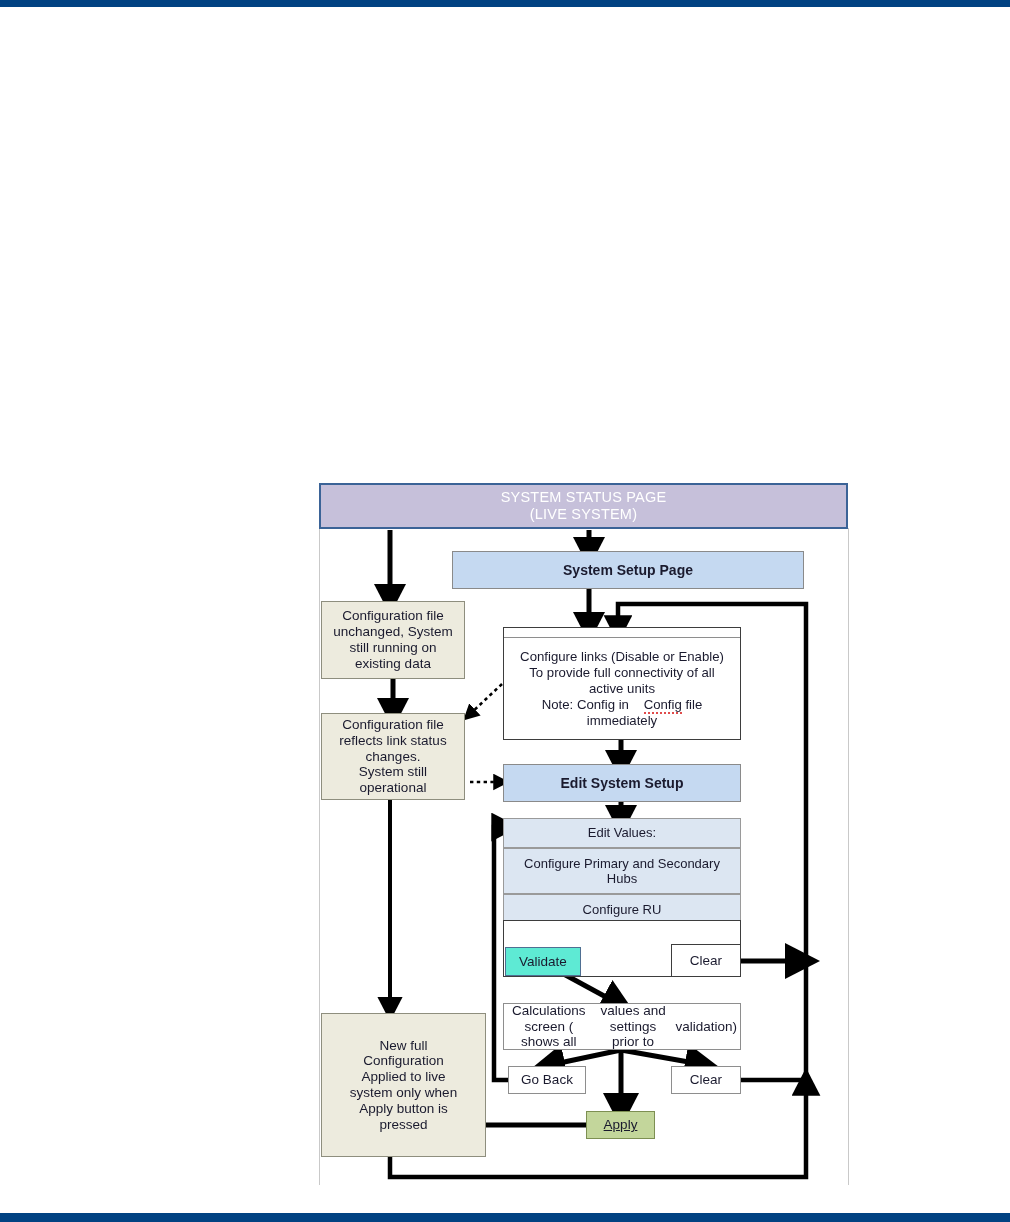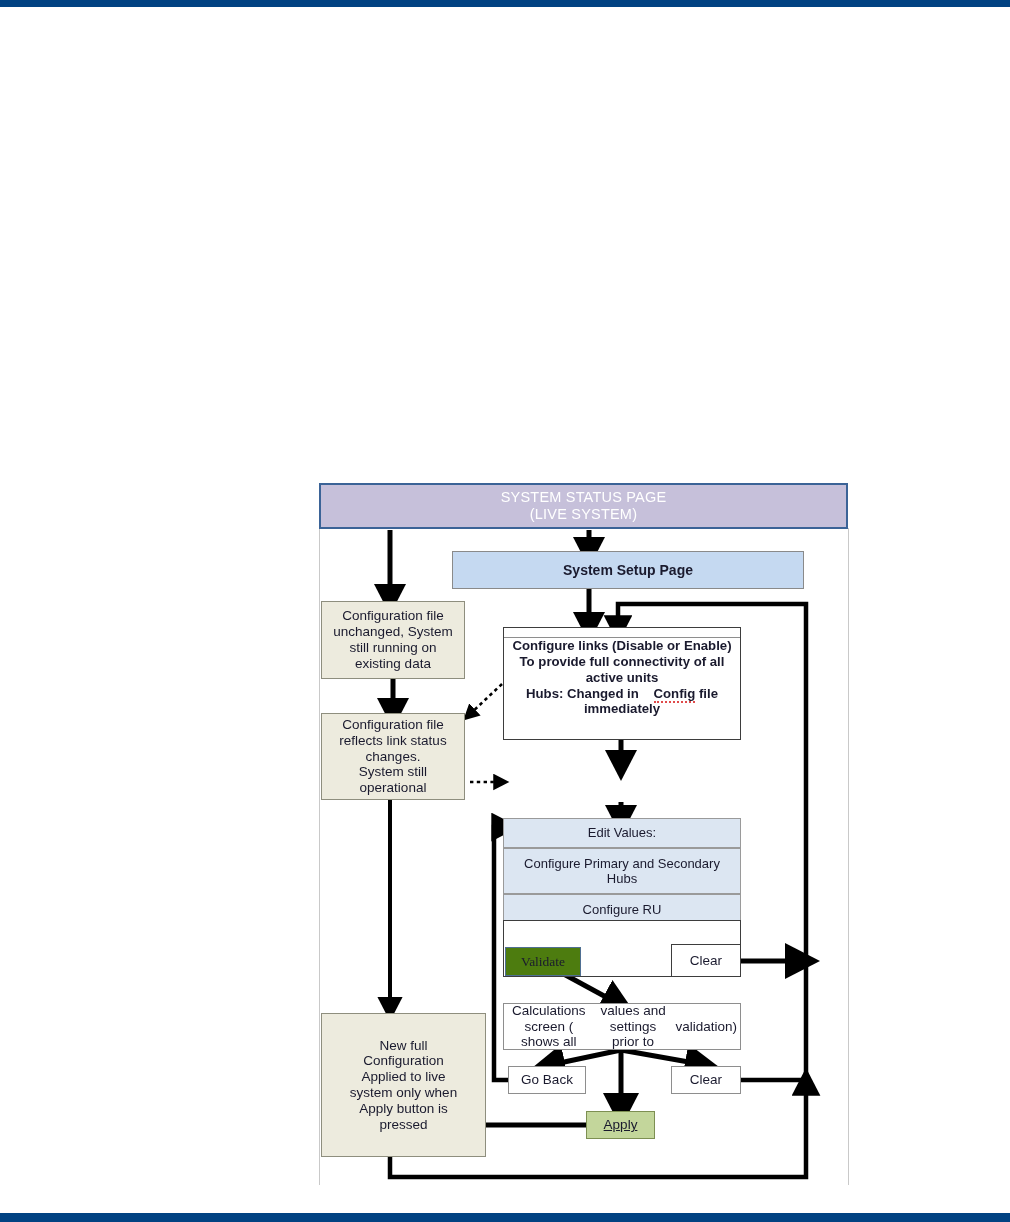--- a/index.html
+++ b/index.html
@@ -61,24 +61,23 @@
     background:#ffffff;
     border:1px solid #3d3d3d;
     font-size:13.5px;
   }
   .whitethin{
     background:#ffffff;
     border:1px solid #8e8e8e;
     font-size:13.5px;
   }
   .validate{
-    background:#4d7c0f;
+    background:#5eead4;
     border:1px solid #4f6f92;
     font-size:13.5px;
-    font-family:Liberation Serif, serif;
   }
   .apply{
     background:#C3D69B;
     border:1px solid #7d8f52;
     font-size:13.5px;
   }
   .wiggly{
     border-bottom:2px dotted #e04b4b;
     padding-bottom:0px;
     margin-left:11px;
@@ -166,32 +165,35 @@
     <span>reflects link status</span>
     <span>changes.</span>
     <span>System still</span>
     <span>operational</span>
   </div>
 
   <div style="position:absolute;left:503px;top:627px;width:238px;height:113px;
               background:#fff;border:1px solid #3d3d3d;box-sizing:border-box;">
     <div style="height:9px;border-bottom:1px solid #8e8e8e;"></div>
     <div style="height:102px;display:flex;flex-direction:column;align-items:center;
-                justify-content:flex-start;text-align:center;font-size:13.2px;
-                line-height:1.2;color:#1a1a2e;font-weight:bold;">
+                justify-content:center;text-align:center;font-size:13.2px;
+                line-height:1.2;color:#1a1a2e;">
       <span>Configure  links  (Disable or Enable)</span>
       <span>To provide full connectivity  of all</span>
       <span>active units</span>
       <span>
-        <span>Hubs: Changed  in </span><span class="wiggly">Config</span><span> file</span>
+        <span>Note: Config  in </span><span class="wiggly">Config</span><span> file</span>
       </span>
       <span>immediately</span>
     </div>
   </div>
 
+  <div class="node blue" style="left:503px;top:764px;width:238px;height:38px;">
+    <span>Edit System Setup</span>
+  </div>
 
   <div class="node bluelt" style="left:503px;top:818px;width:238px;height:30px;">
     <span>Edit Values:</span>
   </div>
 
   <div class="node bluelt" style="left:503px;top:848px;width:238px;height:46px;flex-direction:column;">
     <span>Configure  Primary and Secondary</span>
     <span>Hubs</span>
   </div>
 

